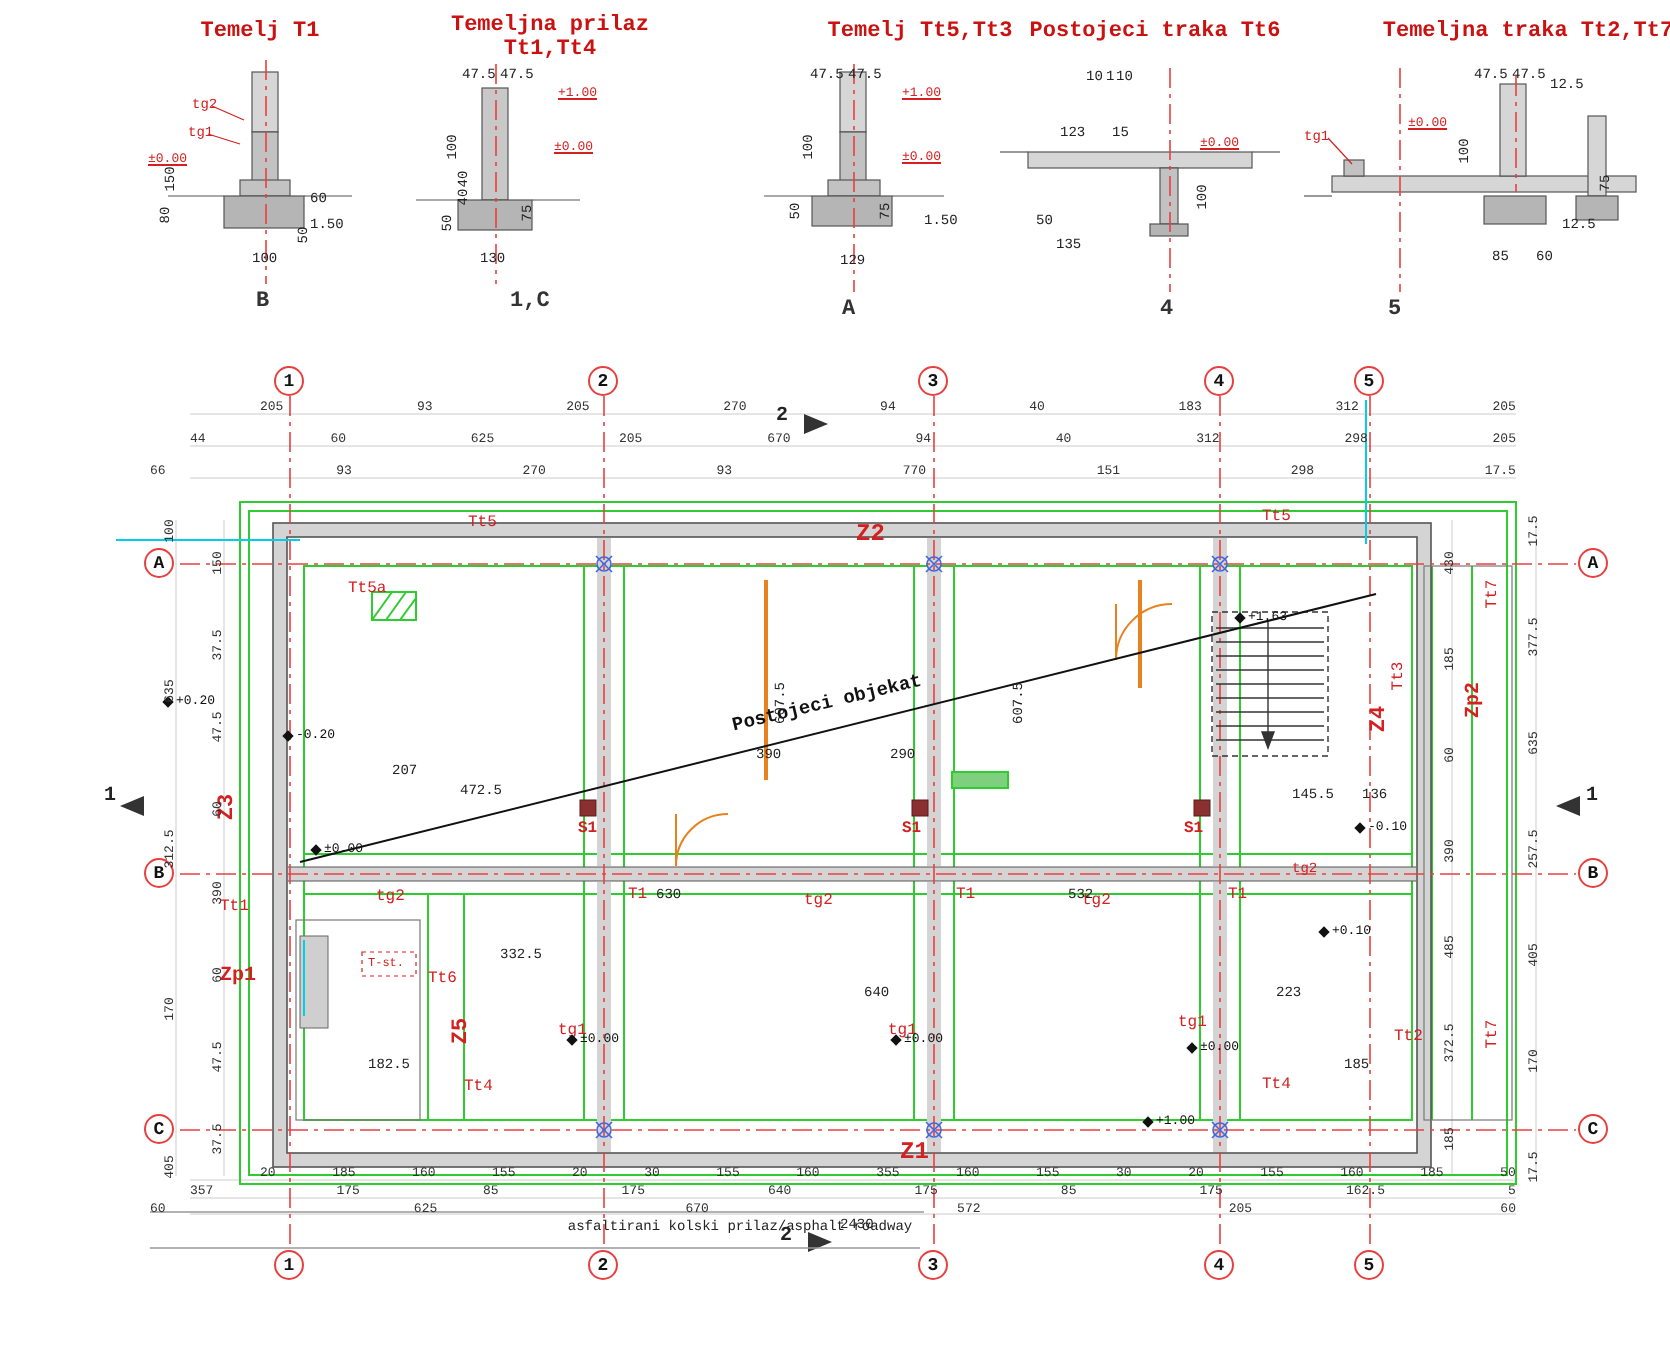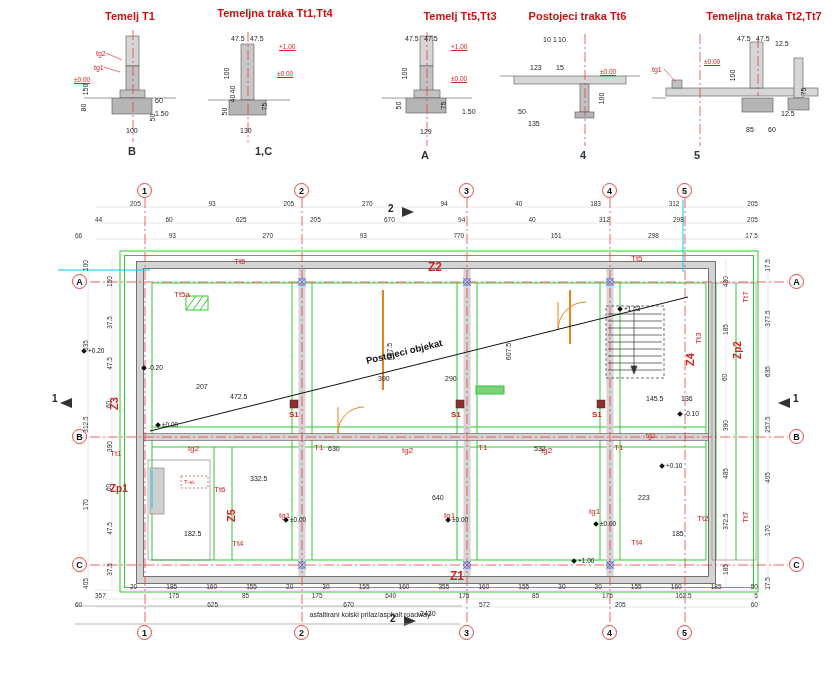--- a/index.html
+++ b/index.html
@@ -1,17 +1,17 @@
 <!DOCTYPE html>
 <html><head>
 <meta charset="utf-8">
 <style>
   html,body{margin:0;padding:0;background:#fff;}
   .canvas{position:relative;width:835px;height:680px;background:#fff;overflow:hidden;
-          font-family:Liberation Sans, sans-serif;color:#222;}
+          font-family:Liberation Mono, monospace;color:#222;}
   .canvas svg{position:absolute;left:0;top:0;}
   .lbl{position:absolute;font-size:7px;line-height:1;white-space:nowrap;color:#222;}
   .s6{font-size:6px}.s8{font-size:8px}.s10{font-size:10px}.s11{font-size:11px}.s12{font-size:12px}
   .red{color:#d42020;}
   .b{font-weight:bold;}
   .rot{transform:rotate(-90deg);}
   .title{position:absolute;font-size:11px;font-weight:bold;color:#cc1111;text-align:center;line-height:1.1;}
   .marker{position:absolute;font-size:11px;font-weight:bold;color:#333;}
   .bubble{position:absolute;width:15px;height:15px;border:1.2px solid #e84040;border-radius:50%;
           font-size:9px;font-weight:bold;color:#111;display:flex;align-items:center;justify-content:center;background:#fff;box-sizing:border-box;}
@@ -212,21 +212,21 @@
         <polygon points="778,403 790,398 790,408"></polygon>
   </g>
 
   <g stroke="#999" stroke-width="0.7">
     <line x1="75" y1="606" x2="462" y2="606"></line>
         <line x1="75" y1="624" x2="460" y2="624"></line>
   </g>
 </svg>
 
 <div class="title" style="left:75px;top:10px;width:110px">Temelj T1</div>
-<div class="title" style="left:200px;top:7px;width:150px">Temeljna traka Tt1,Tt4</div>
+<div class="title" style="left:200px;top:7px;width:150px">Temeljna prilaz Tt1,Tt4</div>
 <div class="title" style="left:400px;top:10px;width:120px">Temelj Tt5,Tt3</div>
 <div class="title" style="left:505px;top:10px;width:145px">Postojeci traka Tt6</div>
 <div class="title" style="left:690px;top:10px;width:148px">Temeljna traka Tt2,Tt7</div>
 
 <div class="marker" style="left:128px;top:145px">B</div>
 <div class="marker" style="left:255px;top:145px">1,C</div>
 <div class="marker" style="left:421px;top:149px">A</div>
 <div class="marker" style="left:580px;top:149px">4</div>
 <div class="marker" style="left:694px;top:149px">5</div>
 

